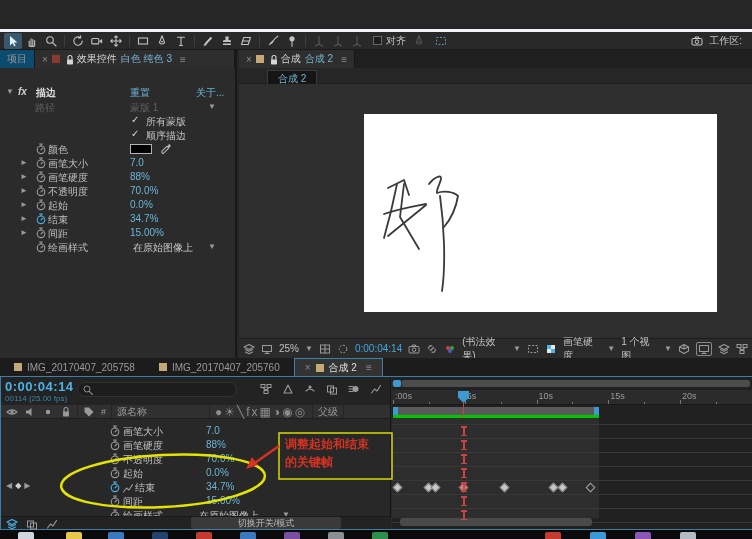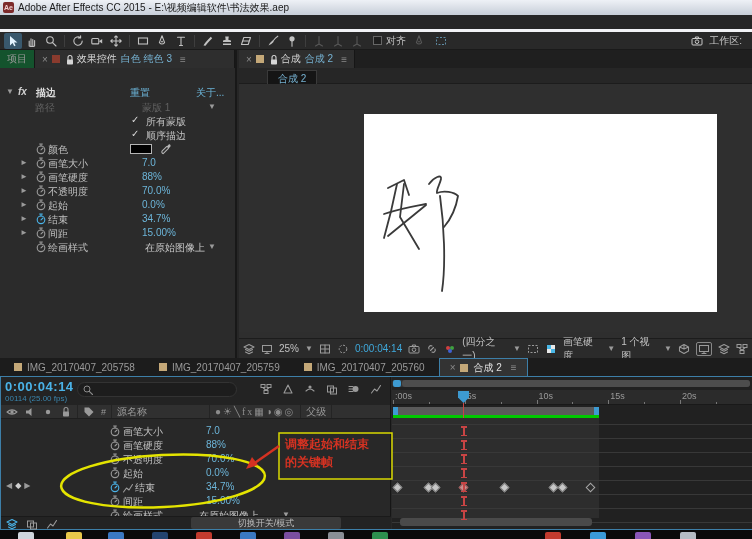--- a/index.html
+++ b/index.html
@@ -27,35 +27,35 @@
   .tsep { width:1px; height:12px; background:#3e3e3e; margin:0 3px; }
   .ic { width:12px; height:12px; display:block; }
   .alignbox { display:flex; align-items:center; gap:4px; margin-left:6px; color:#c2c2c2; }
   .chk { width:9px; height:9px; border:1px solid #666; background:#1e1e1e; }
   .wsright { margin-left:auto; display:flex; align-items:center; gap:6px; padding-right:6px; }
 
   
   .main { position:absolute; left:0; top:50px; width:752px; height:308px; }
   .panel-left { position:absolute; left:0; top:0; width:237px; height:308px; background:#2b2b2b; border-right:2px solid #181818; }
   .tabsrow { position:absolute; left:0; top:0; width:100%; height:18px; background:#1f1f1f; display:flex; }
-  .ptab { display:flex; align-items:center; gap:4px; padding:0 7px; color:#999; background:#14532d; border-right:1px solid #161616; }
+  .ptab { display:flex; align-items:center; gap:4px; padding:0 7px; color:#999; background:#0c4a6e; border-right:1px solid #161616; }
   .ptab.active { background:#2e2e2e; color:#d6d6d6; }
   .tab-close { color:#8a8a8a; font-size:10px; }
   .tab-sq { width:8px; height:8px; }
   .tab-target { color:#76b2d2; }
   .tab-menu { color:#8a8a8a; margin-left:4px; }
   .lockic { width:9px; height:10px; }
 
   .ep-breadcrumb { position:absolute; left:0; top:18px; width:100%; height:15px; line-height:15px;
                    padding-left:6px; color:#b4b4b4; background:#2b2b2b; border-bottom:1px solid #222; }
   .ep-row { position:absolute; left:0; width:237px; height:14px; }
   .ep-row .tw { position:absolute; left:35px; top:1px; color:#9a9a9a; }
   .ep-row .tri { position:absolute; left:20px; top:2px; color:#9a9a9a; font-size:8px; }
   .ep-row .lbl { position:absolute; left:48px; top:1px; color:#c0c0c0; }
-  .ep-row .val { position:absolute; left:130px; top:1px; color:#6cb5d9;margin-left:12px; }
+  .ep-row .val { position:absolute; left:130px; top:1px; color:#6cb5d9; }
   .ep-row.dimmed .lbl, .ep-row.dimmed .val, .ep-row.dimmed .tw { color:#616161; }
   .ep-row .dd { position:absolute; left:208px; top:2px; color:#9a9a9a; font-size:8px; }
   .ep-header .fx { color:#cfcfcf; font-style:italic; font-weight:bold; }
   .blue-link { color:#6cb5d9; }
   .checkrow .ck { position:absolute; left:131px; top:0; color:#d8d8d8; }
   .checkrow .cl { position:absolute; left:146px; top:1px; color:#c0c0c0; }
   .swatch { position:absolute; left:130px; top:2px; width:22px; height:10px; background:#000; border:1px solid #b5b5b5; }
   .dropic { position:absolute; left:160px; top:1px; color:#b5b5b5; }
 
   .panel-comp { position:absolute; left:239px; top:0; width:513px; height:308px; background:#2e2e2e; }
@@ -82,21 +82,21 @@
   .tl-left { position:absolute; left:0; top:0; width:390px; height:100%; border-right:1px solid #161616; }
   .tl-top { position:absolute; left:0; top:0; width:100%; height:28px; background:#232323; }
   .tl-tc { position:absolute; left:4px; top:2px; font-size:13px; font-weight:bold; color:#4ab3e8; letter-spacing:0.5px; }
   .tl-fps { position:absolute; left:4px; top:17px; font-size:8px; color:#3a85ad; }
   .tl-search { position:absolute; left:76px; top:5px; width:160px; height:15px; background:#1d1d1d; border:1px solid #333; border-radius:8px;
                display:flex; align-items:center; padding-left:4px; color:#8a8a8a; }
   .tl-topicons { position:absolute; right:8px; top:6px; display:flex; gap:10px; color:#9a9a9a; }
   .tl-colhead { position:absolute; left:0; top:28px; width:100%; height:14px; background:#303030; border-bottom:1px solid #1e1e1e;
                 display:flex; align-items:center; color:#9a9a9a; }
   .ch-sec { display:flex; align-items:center; gap:6px; padding:0 5px; height:100%; border-right:1px solid #242424; }
-  .switch-glyphs { font-size:10px; letter-spacing:2px; color:#8c8c8c;font-family:Liberation Serif, serif; }
+  .switch-glyphs { font-size:12px; letter-spacing:2px; color:#8c8c8c; }
   .tl-rows { position:absolute; left:0; top:47px; width:390px; }
   .tl-row { position:absolute; left:0; width:390px; height:14px; }
   .tl-row .tw { position:absolute; left:108px; top:1px; color:#9a9a9a; }
   .tl-row .tw.on { color:#4ab3e8; }
   .tl-row .lbl { position:absolute; left:122px; top:1px; color:#c0c0c0; }
   .tl-row .val { position:absolute; left:205px; top:1px; color:#6cb5d9; }
   .tl-row .dd  { position:absolute; left:281px; top:2px; color:#9a9a9a; font-size:8px; }
   .kfnav { position:absolute; left:5px; top:1px; display:flex; gap:3px; font-size:8px; color:#9a9a9a; }
   .kfnav .d { color:#cfcfcf; }
   .grico { position:absolute; left:121px; top:2px; width:10px; height:10px; color:#9a9a9a; }
@@ -133,24 +133,20 @@
   .tb-blob { position:absolute; top:2px; width:16px; height:7px; border-radius:2px 2px 0 0; }
 
   
   .annot { position:absolute; left:0; top:0; width:752px; height:539px; pointer-events:none; z-index:60; }
 </style>
 </head>
 <body>
 
 <div class="app">
 
-  <div class="titlebar">
-    <span class="appicon">Ae</span>
-    <span>Adobe After Effects CC 2015 - E:\视频编辑软件\书法效果.aep</span>
-  </div>
 
   <div class="menuedge"></div>
 
   <div class="toolbar" id="toolbar">
       <span class="tool selected">
         <svg class="ic" viewBox="0 0 12 12">
           <path d="M3 1 L3 10.5 L5.6 8 L7.2 11.2 L8.6 10.5 L7 7.4 L10.4 7.4 Z" fill="currentColor" stroke="none" stroke-width="1.1" stroke-linecap="round" stroke-linejoin="round"></path>
         </svg>
       </span>
       <span class="tool">
@@ -486,21 +482,21 @@
               <path d="M4.5 7.5 L7.5 4.5 M3 6 A2.2 2.2 0 0 1 6 3 M9 6 A2.2 2.2 0 0 1 6 9" fill="none" stroke="currentColor" stroke-width="1.1" stroke-linecap="round" stroke-linejoin="round"></path>
             </svg>
           </span>
         <span class="f-ic" id="fi-rgb">
             <svg class="ic" viewBox="0 0 12 12">
               <circle cx="4" cy="5" r="2" fill="#d04040"></circle>
               <circle cx="8" cy="5" r="2" fill="#40a040"></circle>
               <circle cx="6" cy="8" r="2" fill="#4060d0"></circle>
             </svg>
           </span>
-        <span>(四分之一)</span>
+        <span>(书法效果)</span>
         <span class="ddv">▼</span>
         <span class="f-ic" id="fi-roi">
             <svg class="ic" viewBox="0 0 12 12">
               <rect x="1.5" y="2.5" width="9" height="7" fill="none" stroke="currentColor" stroke-dasharray="2 1.5"></rect>
             </svg>
           </span>
         <span class="f-ic blue" id="fi-checker">
             <svg class="ic" viewBox="0 0 12 12">
               <rect x="2" y="2" width="4" height="4" fill="currentColor"></rect>
               <rect x="6" y="6" width="4" height="4" fill="currentColor"></rect>
@@ -537,24 +533,20 @@
             </svg>
           </span>
       </div>
     </div>
   </div>
 
   <div class="foot-tabs" id="foottabs">
       <span class="ftab">
        <span class="tab-sq" style="background:#c4a878"></span>
        <span>IMG_20170407_205758</span>
-      </span>
-      <span class="ftab">
-       <span class="tab-sq" style="background:#c4a878"></span>
-       <span>IMG_20170407_205759</span>
       </span>
       <span class="ftab">
        <span class="tab-sq" style="background:#c4a878"></span>
        <span>IMG_20170407_205760</span>
       </span>
       <span class="ftab active">
        <span class="tab-close">×</span>
        <span class="tab-sq" style="background:#c4a878"></span>
        <span>合成 2</span>
        <span class="tab-menu">≡</span>

